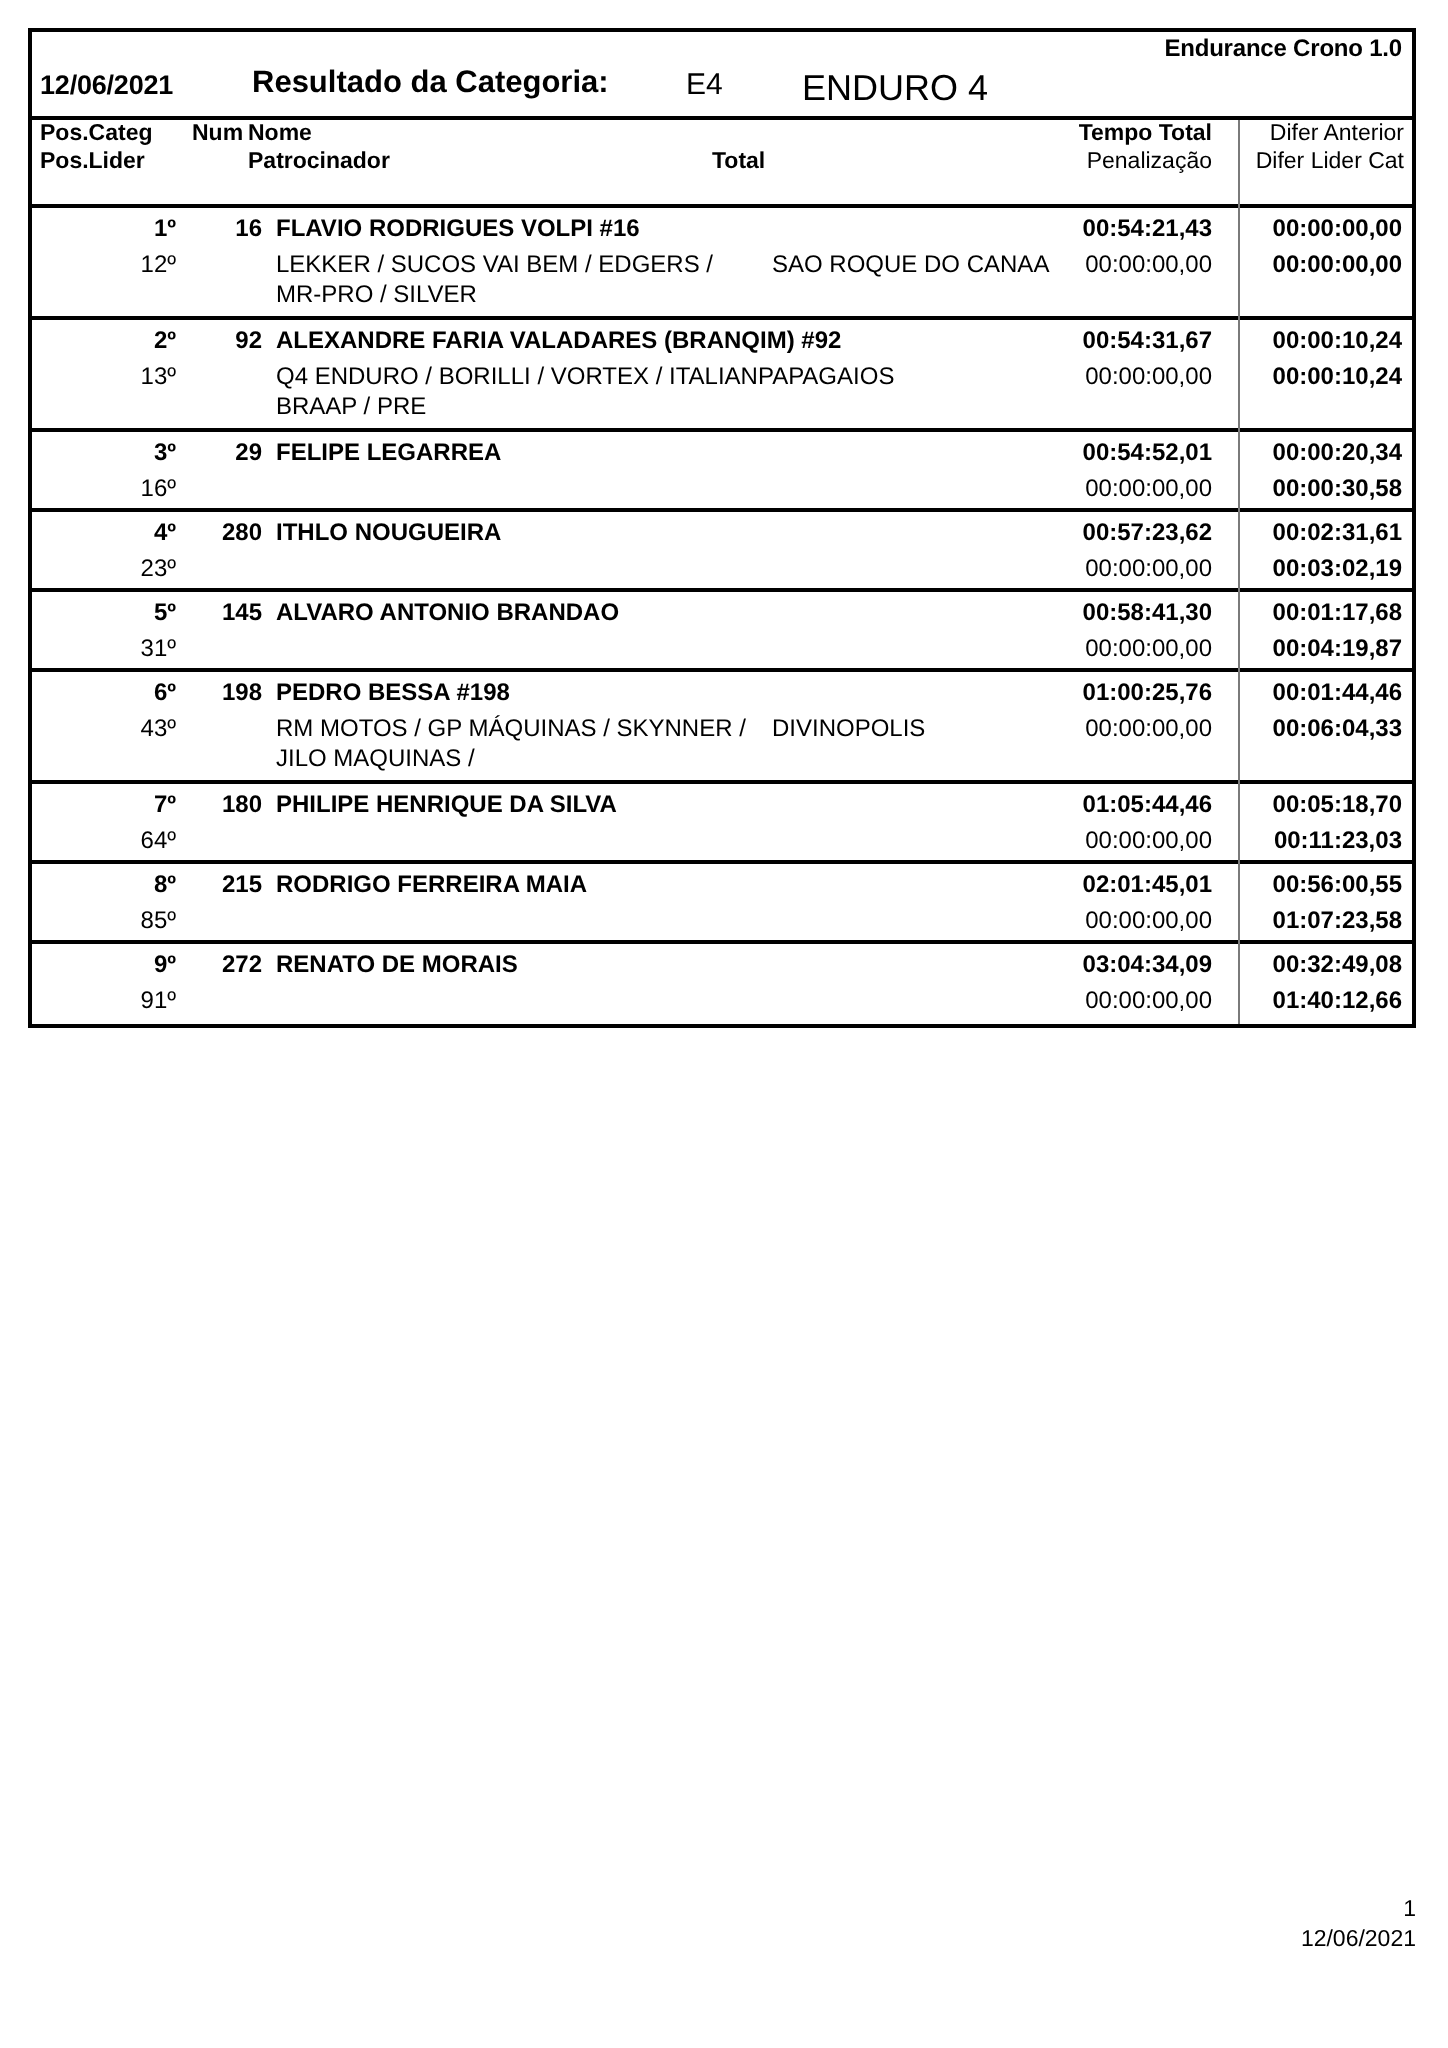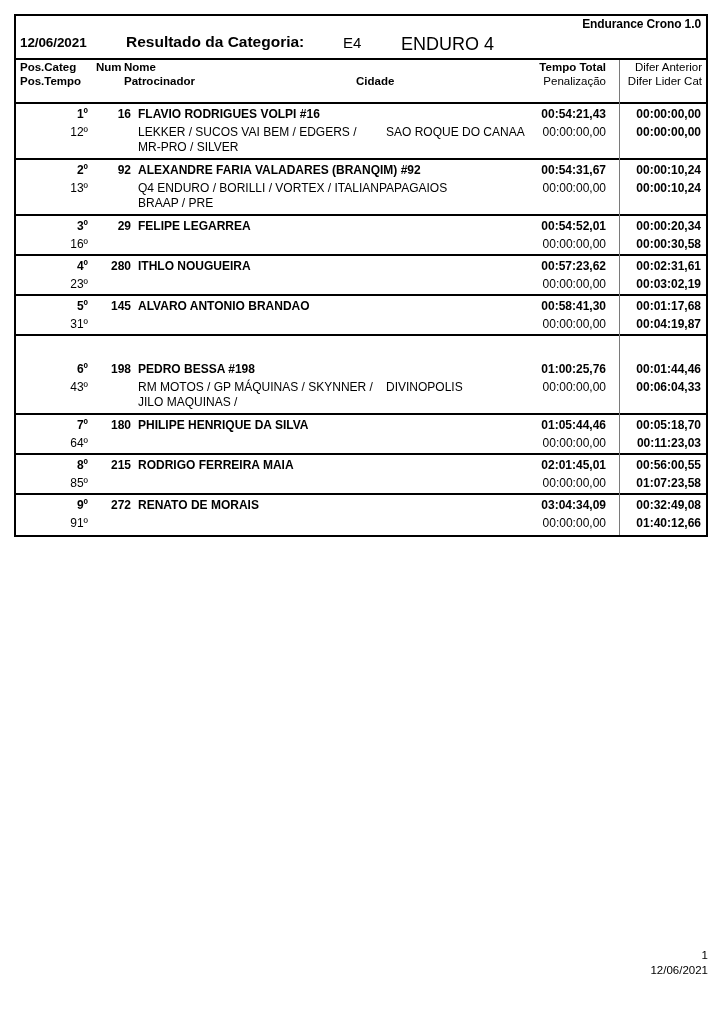--- a/index.html
+++ b/index.html
@@ -225,25 +225,25 @@
     <div class="title-block">
       <div class="software">Endurance Crono 1.0</div>
       <div class="line2">12/06/2021</div>
       <div class="result-label">Resultado da  Categoria:</div>
       <div class="cat-code">E4</div>
       <div class="cat-name">ENDURO 4</div>
     </div>
 
     <div class="col-head">
       <div class="ch bold r1 ch-poscateg">Pos.Categ</div>
-      <div class="ch bold r2 ch-posgeral">Pos.Tempo</div>
+      <div class="ch bold r2 ch-posgeral">Pos.Lider</div>
       <div class="ch bold r1 ch-num">Num</div>
       <div class="ch bold r1 ch-nome">Nome</div>
       <div class="ch bold r2 ch-patroc">Patrocinador</div>
-      <div class="ch r2 ch-cidade">Cidade</div>
+      <div class="ch r2 ch-cidade">Total</div>
       <div class="ch bold r1 ch-tempo">Tempo Total</div>
       <div class="ch r2 ch-penal">Penalização</div>
       <div class="ch r1 ch-difant">Difer Anterior</div>
       <div class="ch r2 ch-diflider">Difer Lider Cat</div>
     </div>
 
     <div id="rows">
         <div class="row" style="height: 56px;">
           <div class="cell poscateg">1º</div>
           <div class="cell num">16</div>
@@ -292,21 +292,21 @@
         <div class="row" style="height: 40px;">
           <div class="cell poscateg">5º</div>
           <div class="cell num">145</div>
           <div class="cell nome">ALVARO ANTONIO BRANDAO</div>
           <div class="cell tempo">00:58:41,30</div>
           <div class="cell difant">00:01:17,68</div>
           <div class="cell posgeral">31º</div>
           <div class="cell penal">00:00:00,00</div>
           <div class="cell diflider">00:04:19,87</div>
         </div>
-        <div class="row" style="height: 56px; margin-top: 23px;">
+        <div class="row" style="height: 56px;">
           <div class="cell poscateg">6º</div>
           <div class="cell num">198</div>
           <div class="cell nome">PEDRO BESSA #198</div>
           <div class="cell tempo">01:00:25,76</div>
           <div class="cell difant">00:01:44,46</div>
           <div class="cell posgeral">43º</div>
           <div class="cell patroc">RM MOTOS / GP MÁQUINAS / SKYNNER /</div>
           <div class="cell patroc2">JILO MAQUINAS /</div>
           <div class="cell cidade">DIVINOPOLIS</div>
           <div class="cell penal">00:00:00,00</div>

